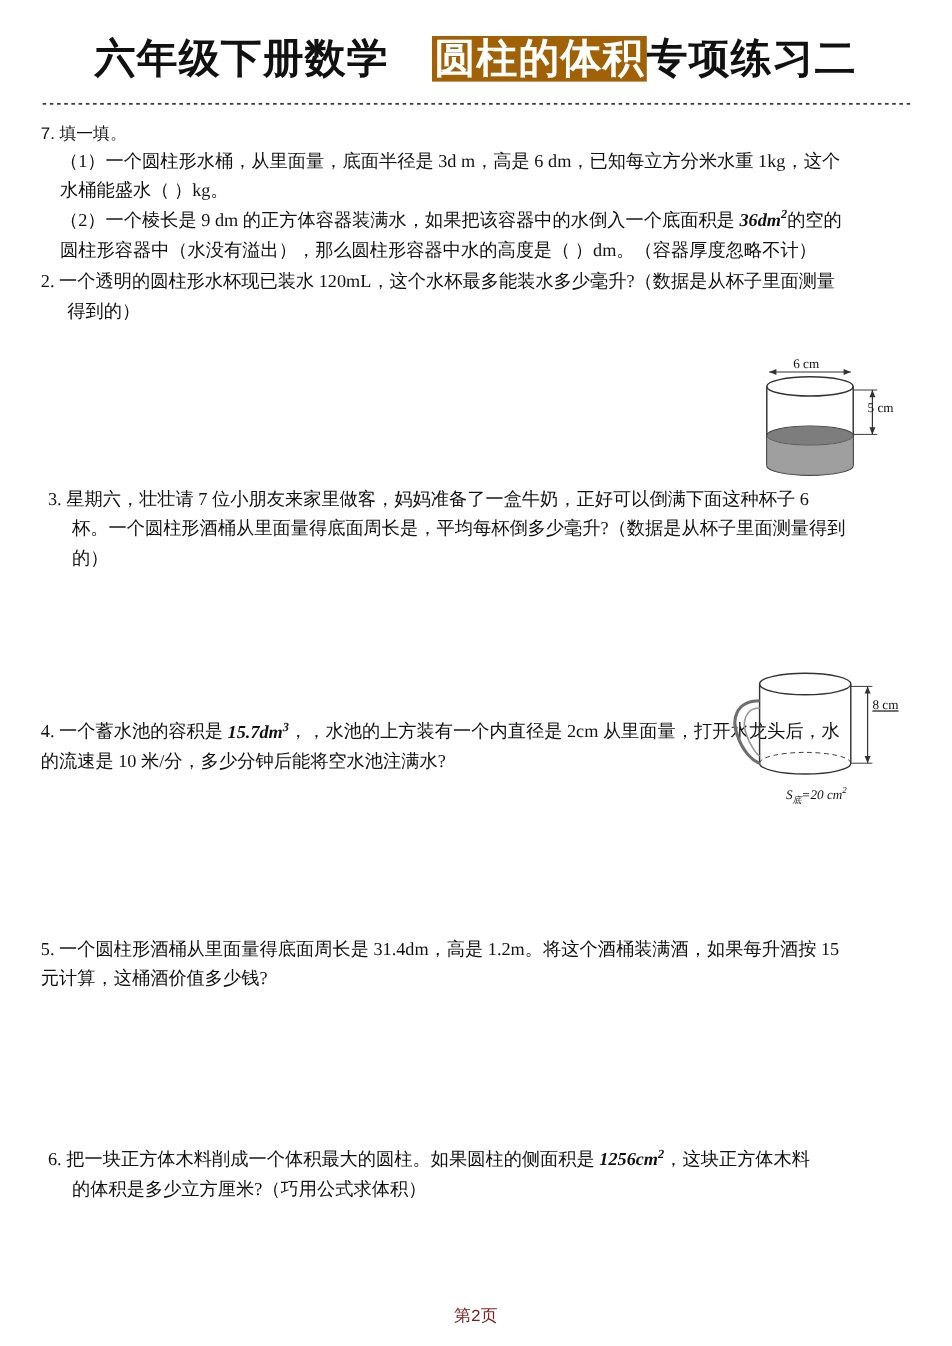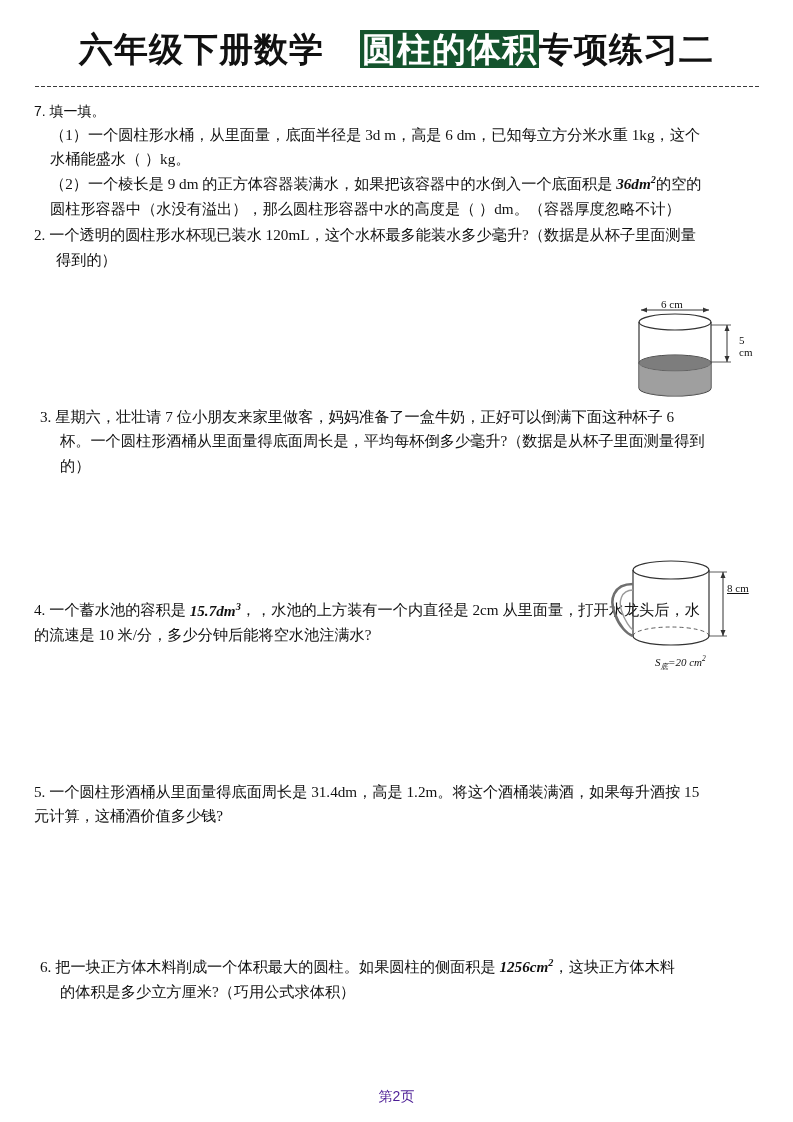--- a/index.html
+++ b/index.html
@@ -31,21 +31,21 @@
   }
   .title {
     font-family: "Liberation Sans", sans-serif;
     font-weight: bold;
     font-size: 34px;
     letter-spacing: 1px;
     display: inline-block;
     line-height: 1.15;
   }
   .title .hl {
-    background: #14532d;
+    background: #a16207;
     color: #ffffff;
     padding: 0 2px;
     margin-left: 36px;
   }
 
   .dotline {
     margin-top: 16px;
     height: 3px;
     background-image: radial-gradient(#3a3a3a 42%, transparent 44%);
     background-size: 6px 3px;
@@ -97,22 +97,22 @@
   }
 
   
   .footer {
     position: absolute;
     left: 0;
     right: 0;
     bottom: 16px;
     text-align: center;
     font-size: 14px;
-    font-family: Liberation Sans, sans-serif;
-    color: #4c1d95;
+    font-family: Liberation Mono, monospace;
+    color: #7f1d1d;
   }
 </style>
 </head>
 <body>
 
 <div class="page">
 
   <div class="title-wrap">
     <div class="title">
       <span>六年级下册数学</span><span class="hl">圆柱的体积</span><span>专项练习二</span>
@@ -187,21 +187,21 @@
       <polygon points="10,10 16,7.5 16,12.5" fill="#333"></polygon>
       <polygon points="78,10 72,7.5 72,12.5" fill="#333"></polygon>
 
       <line x1="96" y1="25" x2="96" y2="62" stroke="#333" stroke-width="1"></line>
       <polygon points="96,25 93.5,31 98.5,31" fill="#333"></polygon>
       <polygon points="96,62 93.5,56 98.5,56" fill="#333"></polygon>
       <line x1="80" y1="25" x2="100" y2="25" stroke="#333" stroke-width="0.8"></line>
       <line x1="80" y1="62" x2="100" y2="62" stroke="#333" stroke-width="0.8"></line>
     </svg>
     <div class="figcap" style="position:absolute; left:30px; top:-2px;">6 cm</div>
-    <div class="figcap" style="position:absolute; left:108px; top:34px;">5 cm</div>
+    <div class="figcap" style="position:absolute; left:92px; top:34px;">5 cm</div>
   </div>
 
   <div class="fig" id="fig-mug">
     <svg width="140" height="120" viewBox="0 0 140 120">
 
       <ellipse cx="62" cy="22" rx="38" ry="9" fill="none" stroke="#333" stroke-width="1.2"></ellipse>
       <line x1="24" y1="22" x2="24" y2="88" stroke="#333" stroke-width="1.2"></line>
       <line x1="100" y1="22" x2="100" y2="88" stroke="#333" stroke-width="1.2"></line>
       <path d="M24,88 A38,9 0 0,0 100,88" fill="none" stroke="#333" stroke-width="1.2"></path>
       <path d="M24,88 A38,9 0 0,1 100,88" fill="none" stroke="#333" stroke-width="0.8" stroke-dasharray="4,3"></path>

